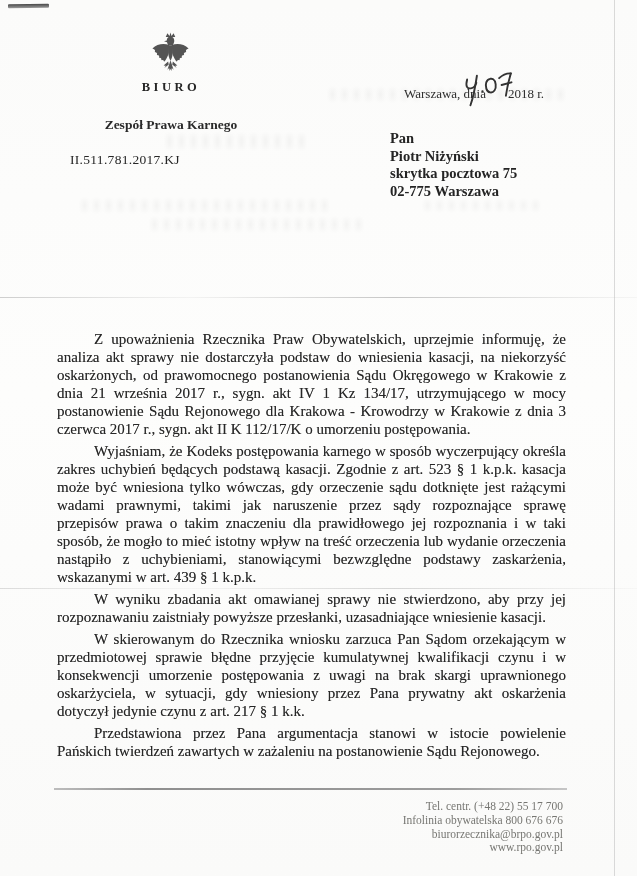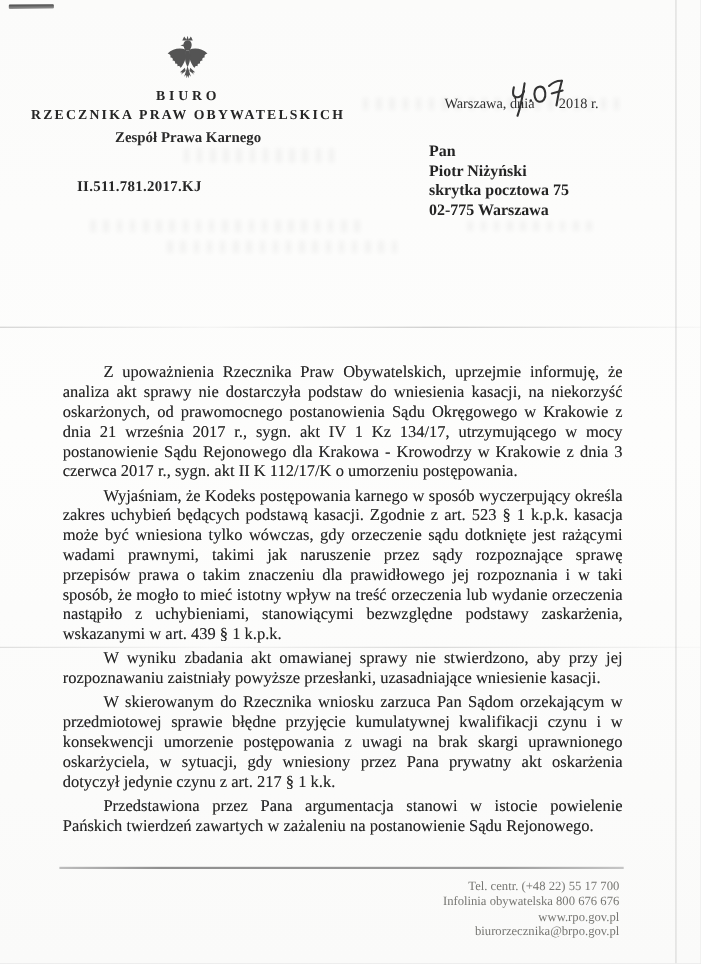--- a/index.html
+++ b/index.html
@@ -48,22 +48,22 @@
   .office-line1{font-size:12.5px;letter-spacing:3.5px;}
   .office-line2{font-size:12.5px;letter-spacing:2px;margin-top:2px;}
   .unit{
     position:absolute;left:20px;top:117px;width:302px;
     text-align:center;font-weight:bold;font-size:13.5px;color:#2a2a2a;
   }
   .date-line{position:absolute;left:404px;top:86px;font-size:13px;color:#2e2e2e;white-space:nowrap;}
   .date-suffix{margin-left:22px;}
   .handwriting{position:absolute;left:56px;top:-17px;transform:rotate(-4deg);}
   .refno{
-    position:absolute;left:70px;top:162px;
-    font-weight:bold;font-size:13.5px;letter-spacing:.3px;color:#262626;
+    position:absolute;left:70px;top:152px;
+    font-weight:normal;font-size:13.5px;letter-spacing:.3px;color:#262626;
   }
   .recipient{
     position:absolute;left:358px;top:130px;
     font-weight:bold;font-size:14.5px;line-height:17.5px;color:#242424;margin-left:32px;
   }
   
   .body-text{
     position:absolute;left:57px;top:330px;width:509px;
     font-size:15px;line-height:18px;text-align:justify;color:#272727;
     text-shadow:0 0 .5px rgba(60,60,60,.55);
@@ -108,21 +108,20 @@
         <path d="M27.5,21 C26,28 26,36 30,43 C34,36 34,28 32.5,21 Z"></path>
         <path d="M30,42 L25.5,56 L28,53.5 L28.8,58 L30,54.5 L31.2,58 L32,53.5 L34.5,56 Z"></path>
         <path d="M26.5,44 L20,50 L23.2,50.3 L21,53.5 L27.5,48.5 Z"></path>
         <path d="M33.5,44 L40,50 L36.8,50.3 L39,53.5 L32.5,48.5 Z"></path>
       </g>
     </svg>
   </div>
 
   <div class="office-name">
     <div class="office-line1">BIURO</div>
-    <div class="office-line2">RZECZNIKA PRAW OBYWATELSKICH</div>
   </div>
 
   <div class="unit">Zespół Prawa Karnego</div>
 
   <div class="date-line">
     <span>Warszawa, dnia</span><span class="date-suffix">2018 r.</span>
     <span class="handwriting" aria-label="4.07">
       <svg viewBox="0 0 56 40" width="56" height="40" xmlns="http://www.w3.org/2000/svg" fill="none" stroke="#333" stroke-width="1.9" stroke-linecap="round">
         <path d="M8,9 C6,15 6.5,19 12,18 C14.5,17.5 16,15.5 17,13"></path>
         <path d="M18,6 C16,15 13.5,26 9.5,35"></path>
@@ -151,17 +150,17 @@
     <p>W skierowanym do Rzecznika wniosku zarzuca Pan Sądom orzekającym w przedmiotowej sprawie błędne przyjęcie kumulatywnej kwalifikacji czynu i w konsekwencji umorzenie postępowania z uwagi na brak skargi uprawnionego oskarżyciela, w sytuacji, gdy wniesiony przez Pana prywatny akt oskarżenia dotyczył jedynie czynu z art. 217 § 1 k.k.</p>
     <p>Przedstawiona przez Pana argumentacja stanowi w istocie powielenie Pańskich twierdzeń zawartych w zażaleniu na postanowienie Sądu Rejonowego.</p>
   </div>
 
   <div class="divider"></div>
 
 
   <div class="footer-right">
     <div>Tel. centr. (+48 22) 55 17 700</div>
     <div>Infolinia obywatelska 800 676 676</div>
+    <div>biurorzecznika@brpo.gov.pl</div>
     <div>www.rpo.gov.pl</div>
-    <div>biurorzecznika@brpo.gov.pl</div>
   </div>
 
 </div>
 
 </body></html>

